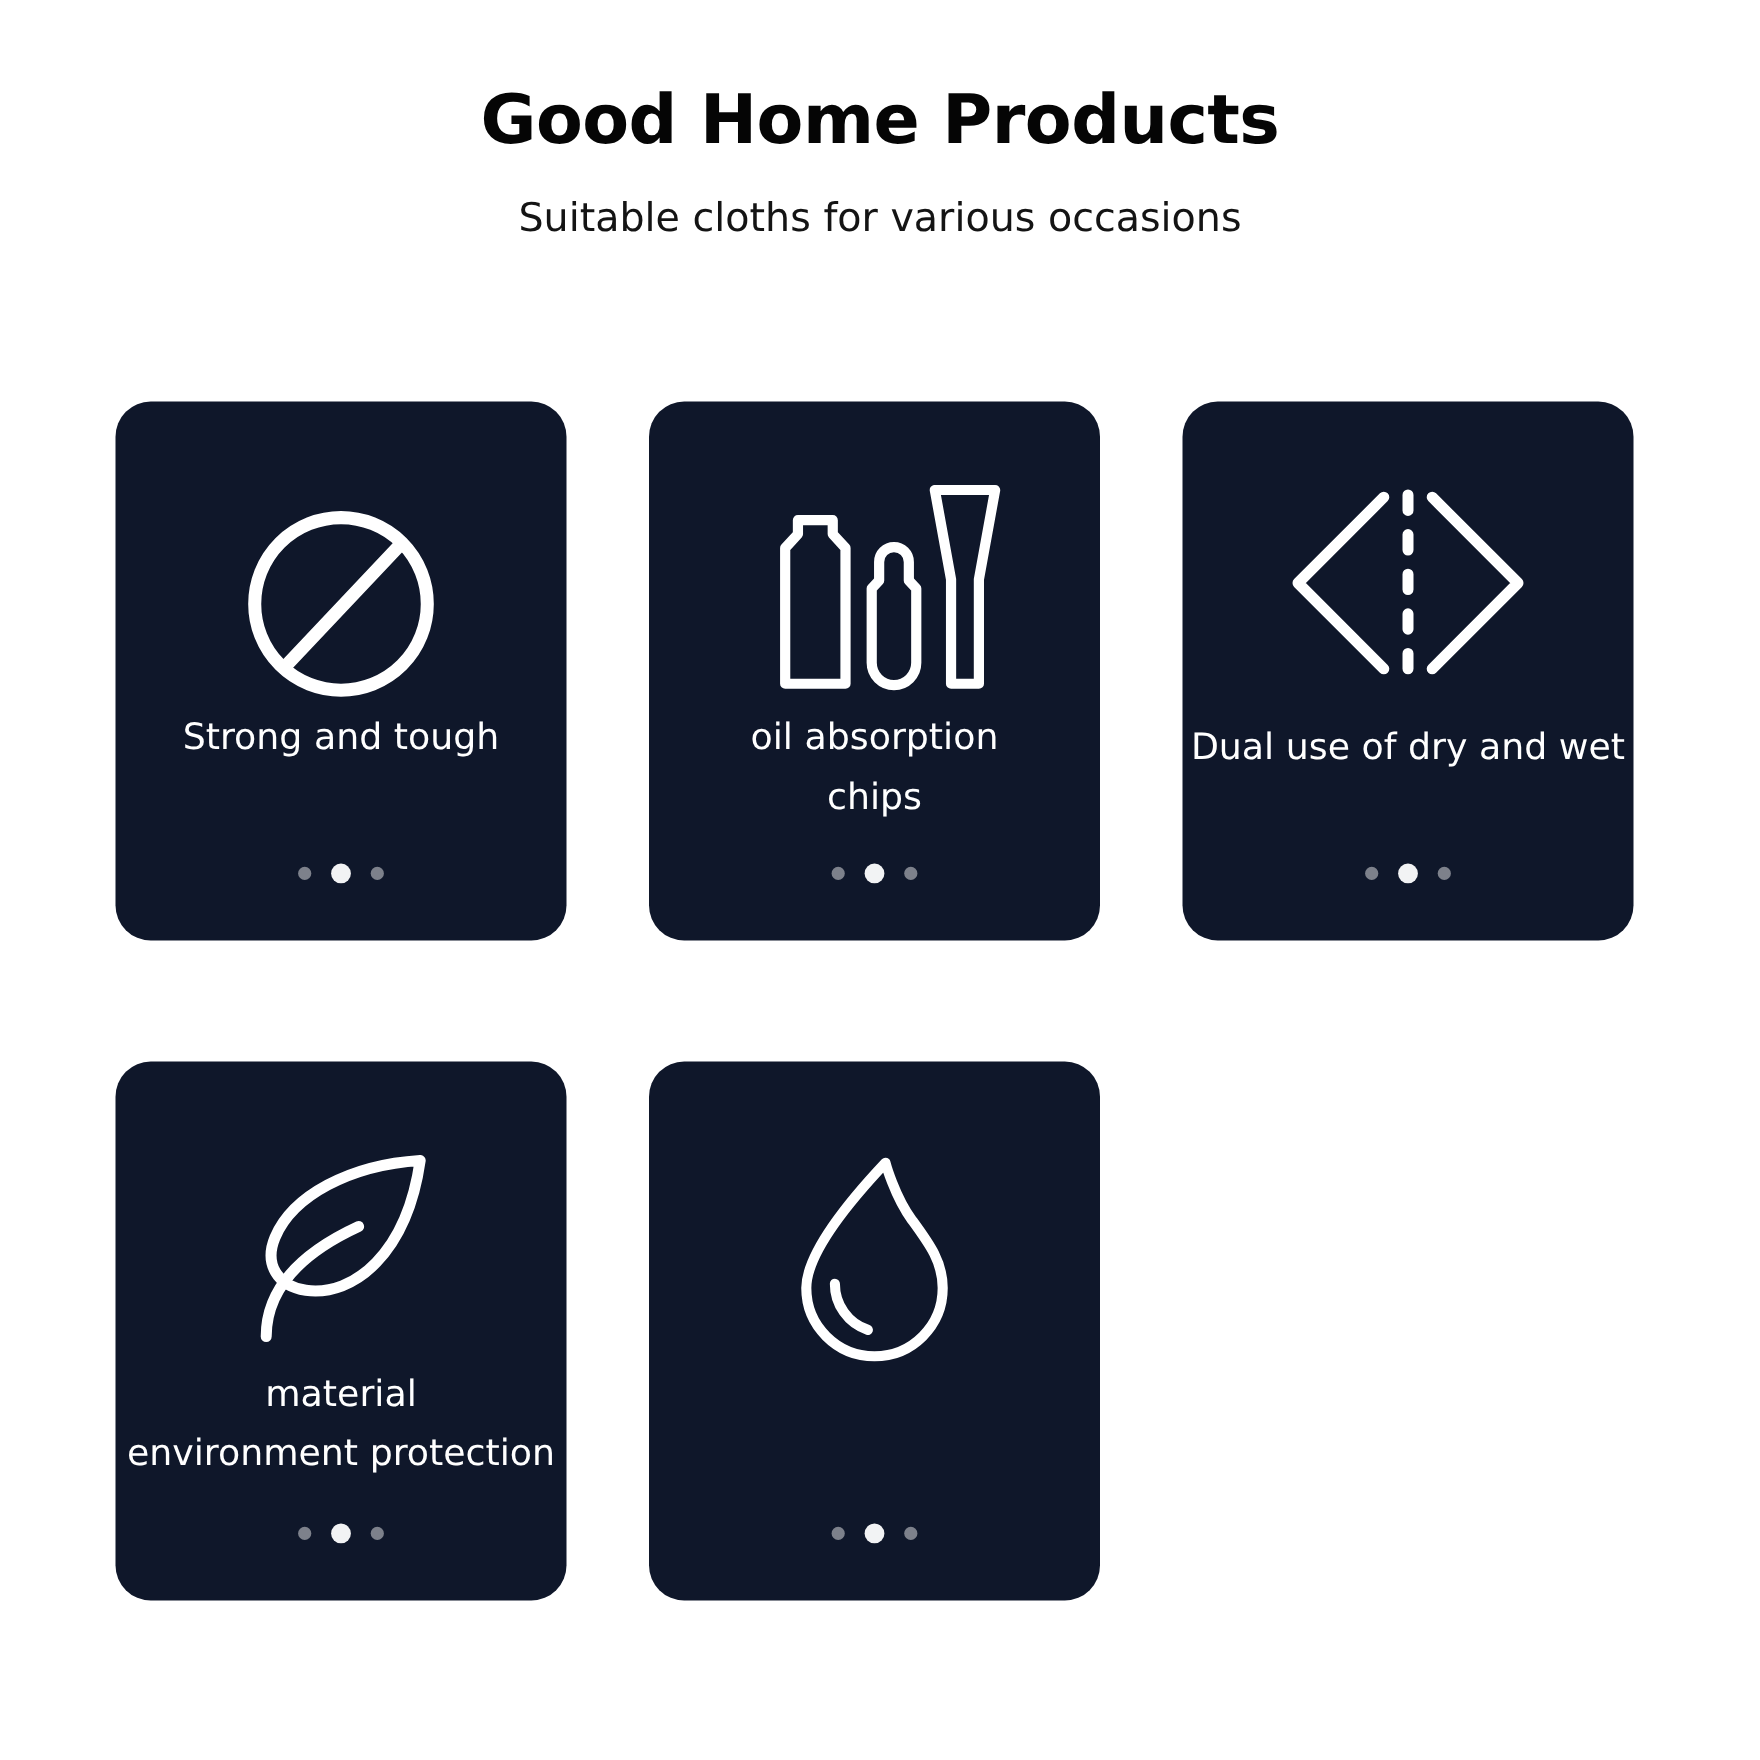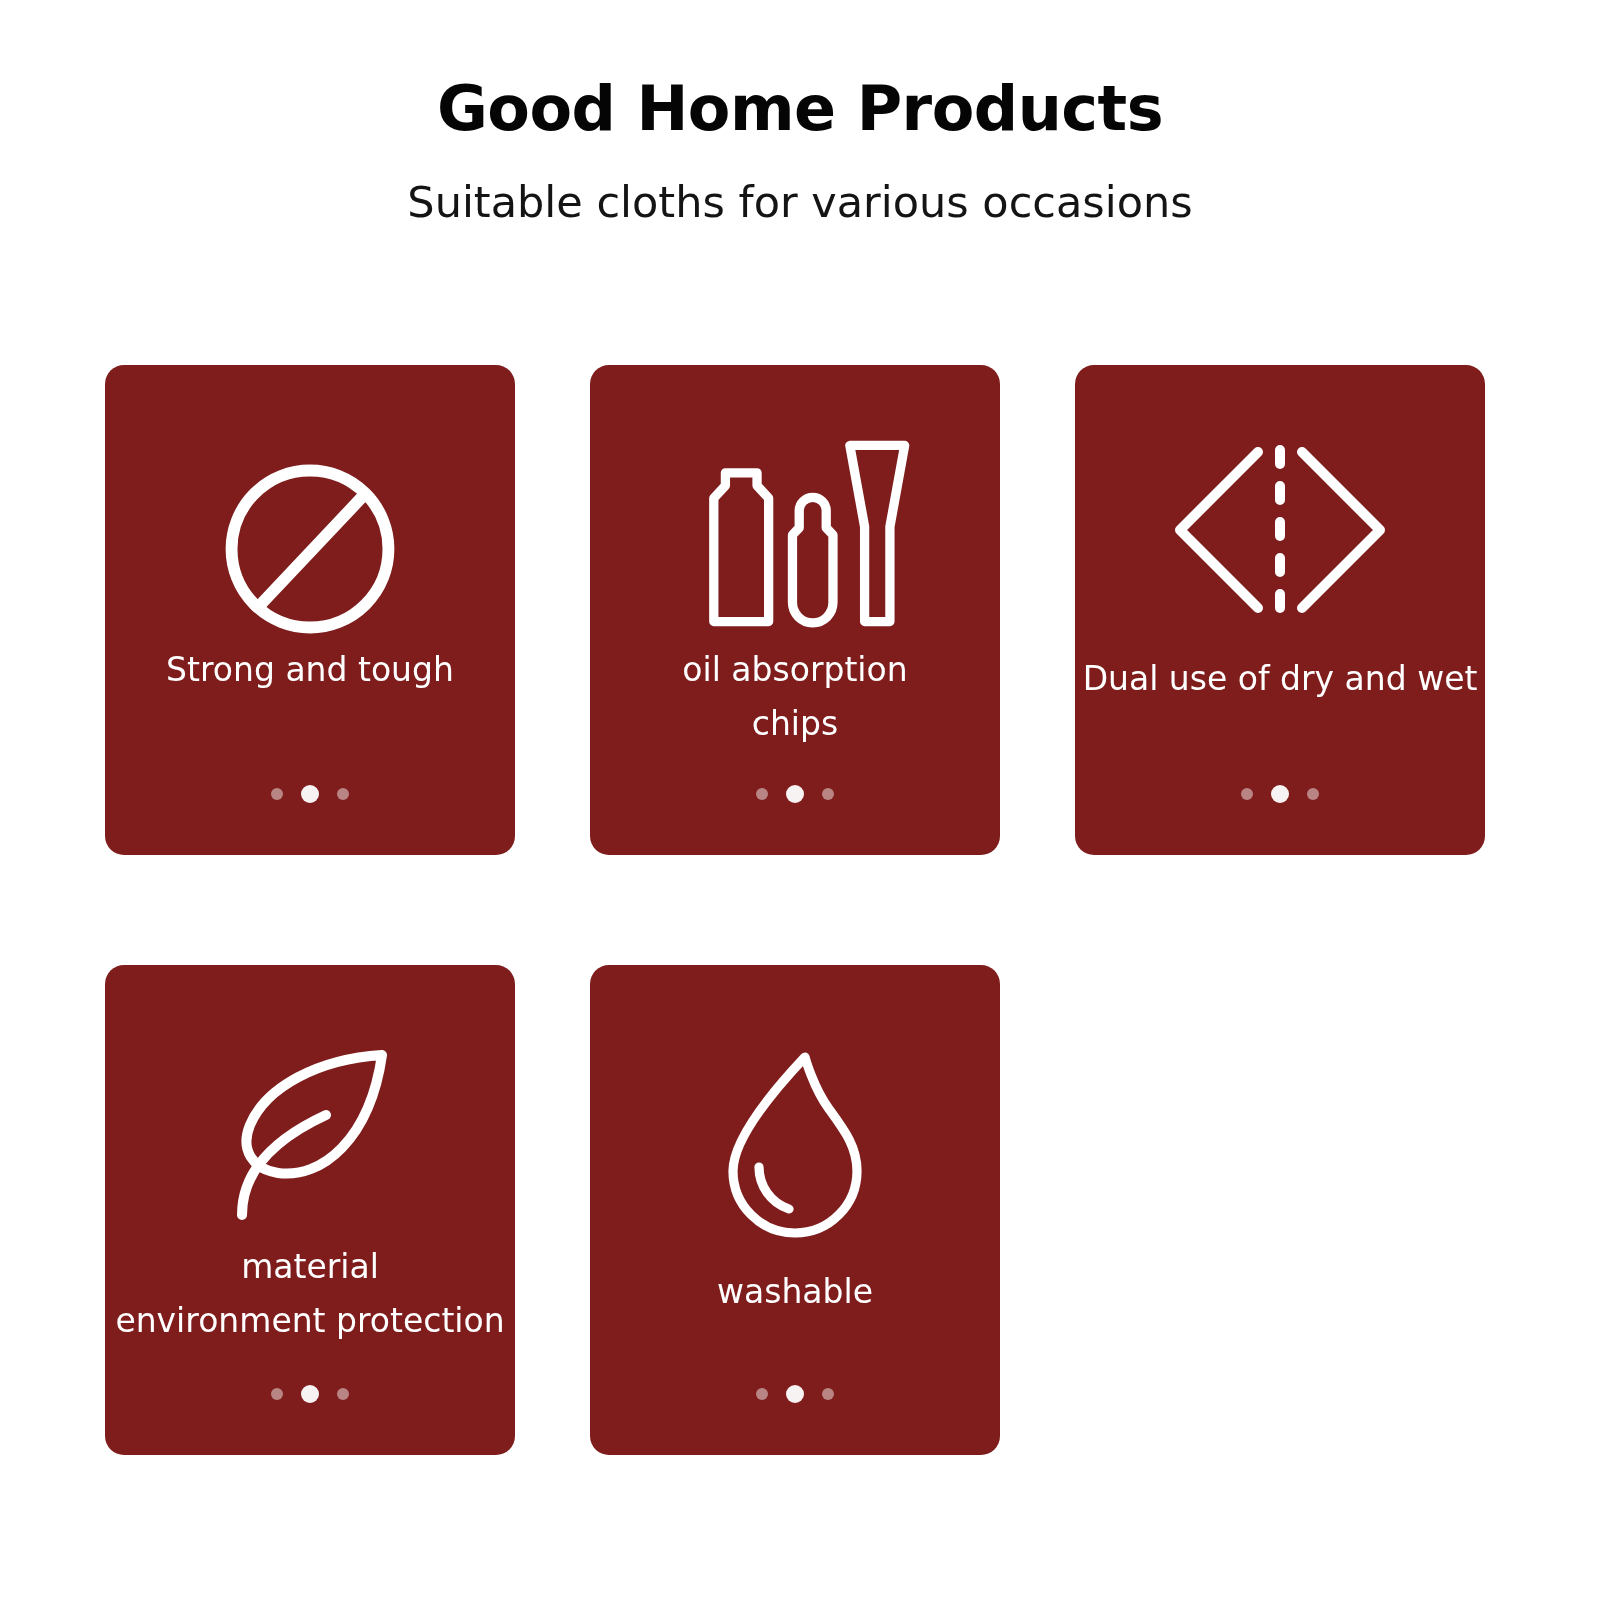--- a/index.html
+++ b/index.html
@@ -33,21 +33,21 @@
   .page-title {
     font-size: 62px;
     font-weight: 700;
     color: #050505;
     letter-spacing: -0.5px;
     line-height: 1.05;
     margin: 0;
     font-family: "DejaVu Sans", "Liberation Sans", sans-serif;
   }
   .page-subtitle {
-    font-size: 43px;
+    font-size: 36px;
     font-weight: 400;
     color: #141414;
     margin: 0;
     padding-top: 38px;
     line-height: 1.1;
     font-family: "DejaVu Sans", "Liberation Sans", sans-serif;
   }
 
   
   .card-grid {
@@ -59,22 +59,22 @@
     grid-template-columns: 410px 410px 410px;
     grid-template-rows: 490px 490px;
     column-gap: 75px;
     row-gap: 110px;
   }
 
   .card {
     position: relative;
     width: 410px;
     height: 490px;
-    background: #7f1d1d;
-    border-radius: 19px;
+    background: #0f172a;
+    border-radius: 32px;
     box-sizing: border-box;
     overflow: visible;
   }
 
   .card-icon {
     position: absolute;
     left: 0;
     width: 410px;
     display: flex;
     align-items: center;
@@ -233,23 +233,20 @@
     </div>
 
     <div class="card card-6">
       <div class="card-icon">
         <svg width="196" height="206" viewBox="0 0 98 103" fill="none" stroke="#ffffff" stroke-width="4.6" stroke-linecap="round" stroke-linejoin="round">
           <path d="M54 7 C54 7 58 22 66 33 C74 44 80 52 80 64
                    a31 31 0 0 1 -62 0 C18 48 38 24 54 7 Z"></path>
           <path d="M31 62 a22 22 0 0 0 15 21"></path>
         </svg>
       </div>
-      <div class="card-label">
-        <span class="line">washable</span>
-      </div>
       <div class="dots">
         <span class="dot small"></span>
         <span class="dot large"></span>
         <span class="dot small"></span>
       </div>
     </div>
 
   </div>
 </div>
 

